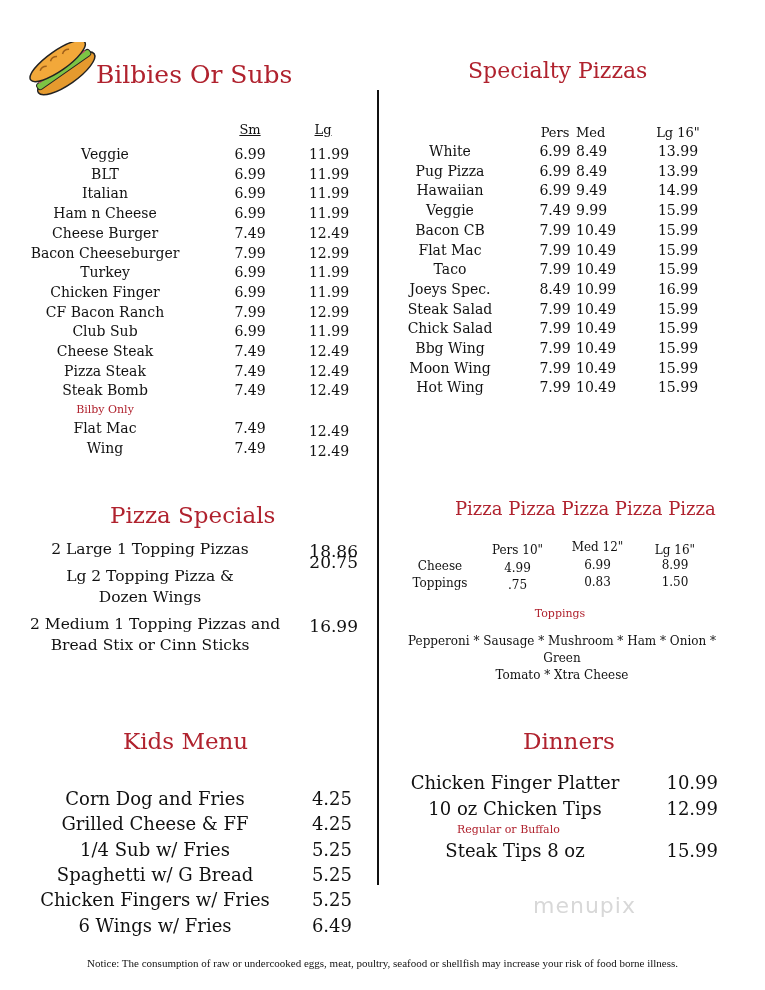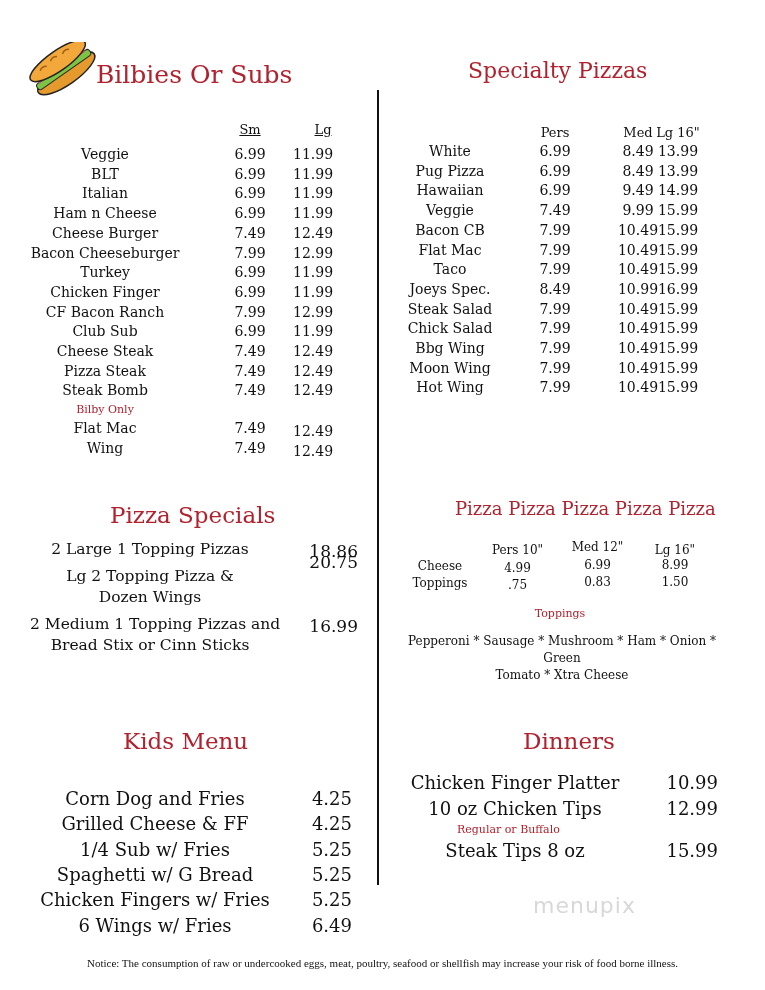--- a/index.html
+++ b/index.html
@@ -8,24 +8,24 @@
   .abs { position: absolute; }
   .title { color: #b0222e; font-family: "DejaVu Serif", serif; white-space: nowrap; }
   .divider { position: absolute; left: 377px; top: 90px; width: 2px; height: 795px; background: #111; }
   .row { position: absolute; font-size: 14px; white-space: nowrap; line-height: 16px; }
   .c { text-align: center; }
   .r { text-align: right; }
   .red-small { color: #b0222e; font-size: 11px; }
   .sub { position: absolute; }
   .sub .name { position: absolute; left: 0; width: 210px; text-align: center; }
   .sub .p1 { position: absolute; left: 220px; width: 60px; text-align: center; }
-  .sub .p2 { position: absolute; left: 293px; width: 60px; }
+  .sub .p2 { position: absolute; left: 299px; width: 60px; text-align: center; }
   .sp .name { position: absolute; left: 390px; width: 120px; text-align: center; }
   .sp .p1 { position: absolute; left: 530px; width: 50px; text-align: center; }
-  .sp .p2 { position: absolute; left: 608px; width: 60px; text-align: center; }
+  .sp .p2 { position: absolute; left: 576px; width: 60px; text-align: left; }
   .sp .p3 { position: absolute; left: 648px; width: 60px; text-align: center; }
   .hdr { font-size: 13px; }
   .underline { text-decoration: underline; }
   .spec-item { position: absolute; font-size: 15.5px; line-height: 20px; white-space: nowrap; }
   .kid { position: absolute; font-size: 18px; line-height: 25px; white-space: nowrap; }
   .din { position: absolute; font-size: 18px; line-height: 25px; white-space: nowrap; }
   .small { font-size: 12px; }
   .topp { position: absolute; left: 392px; width: 340px; font-size: 12px; line-height: 17px; text-align: center; }
   .notice { position: absolute; left: 0; width: 765px; top: 957px; text-align: center;
             font-size: 11px; font-family: "Liberation Serif", serif; }

